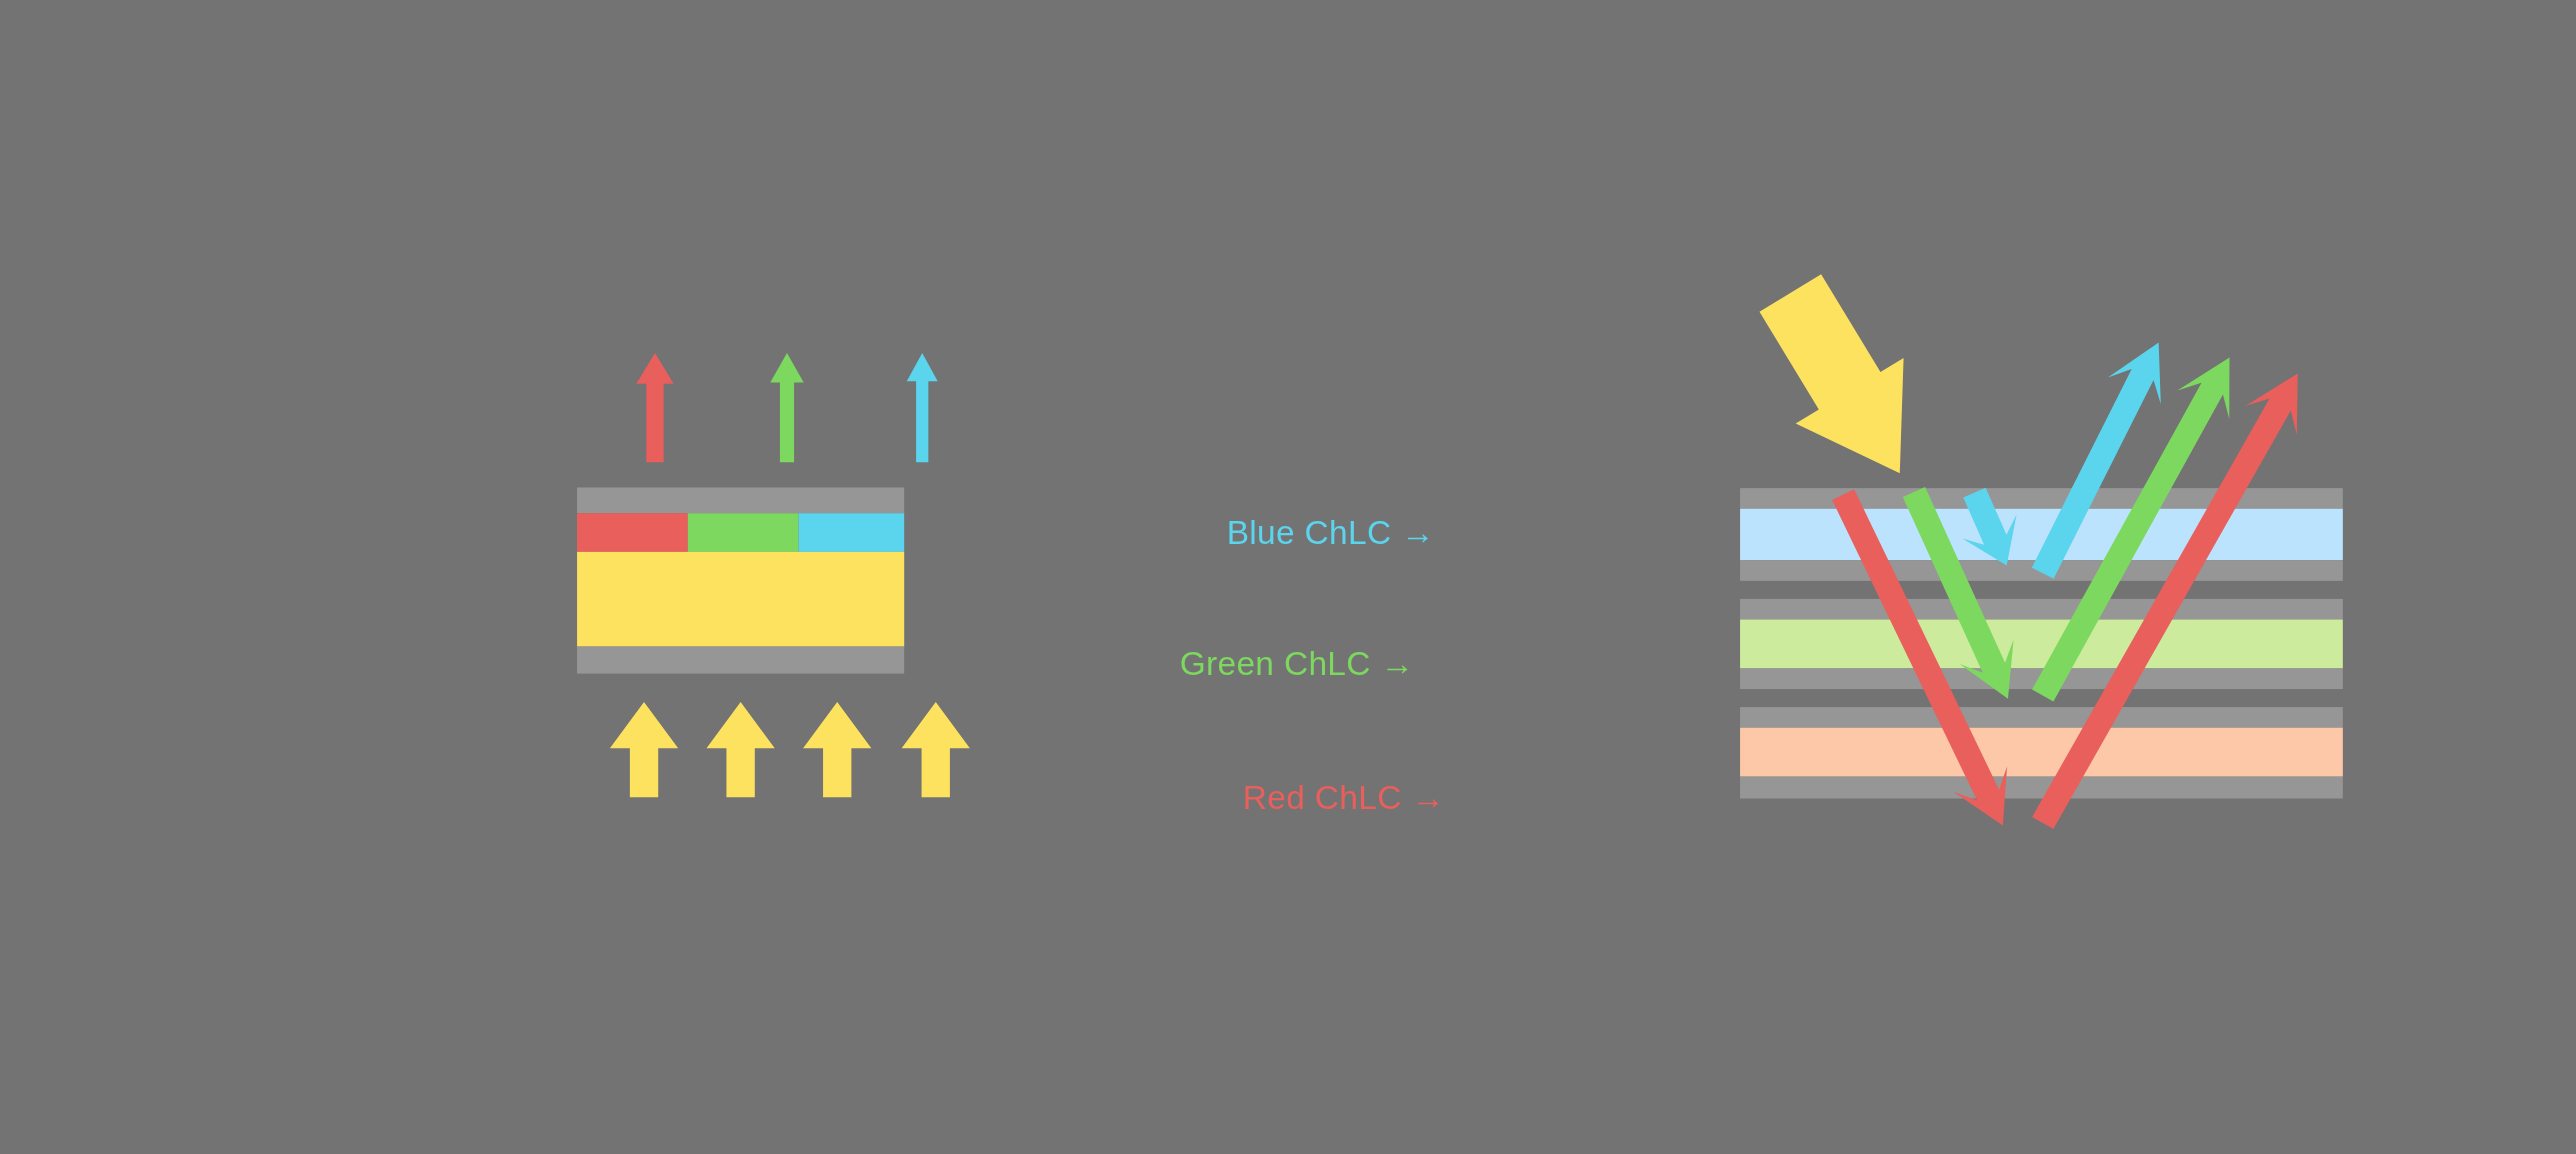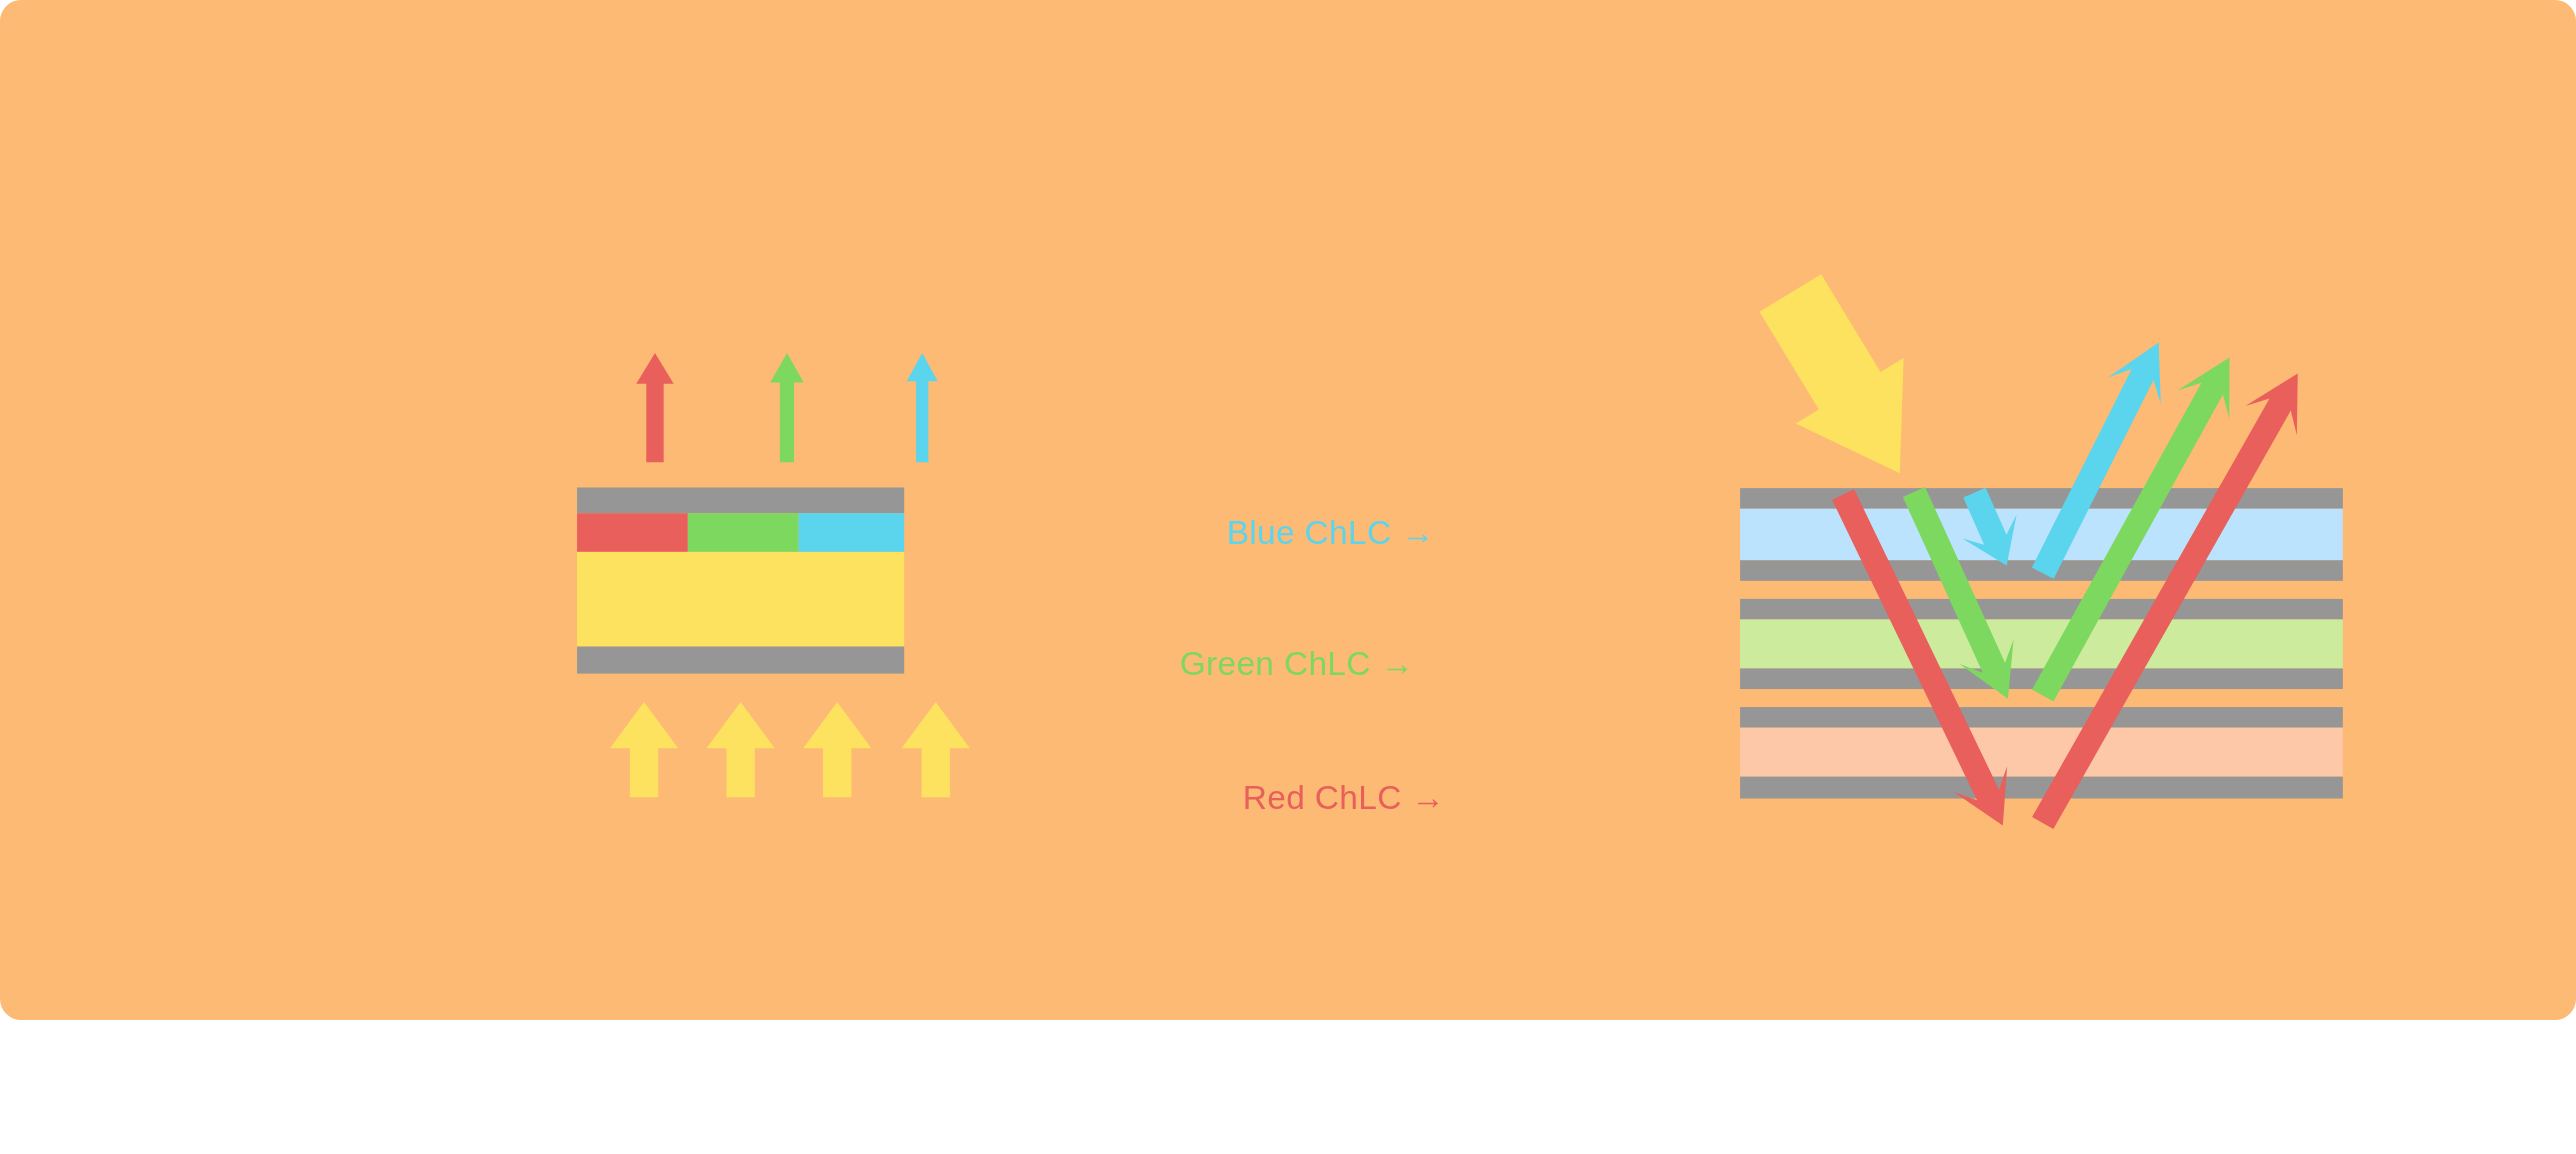--- a/index.html
+++ b/index.html
@@ -9,23 +9,22 @@
   }
   body {
     width: 2576px;
     height: 1154px;
     font-family: "Liberation Sans", sans-serif;
     overflow: hidden;
   }
   #figure {
     position: relative;
     width: 2576px;
-    height: 1020px;
-    background: #fdba74;
-    border-radius: 21px;
+    height: 1154px;
+    background: #737373;
   }
   #figure svg {
     display: block;
     width: 2576px;
     height: 1154px;
   }
   .lbl {
     font-family: "Liberation Sans", sans-serif;
     font-size: 52px;
     font-weight: 400;

